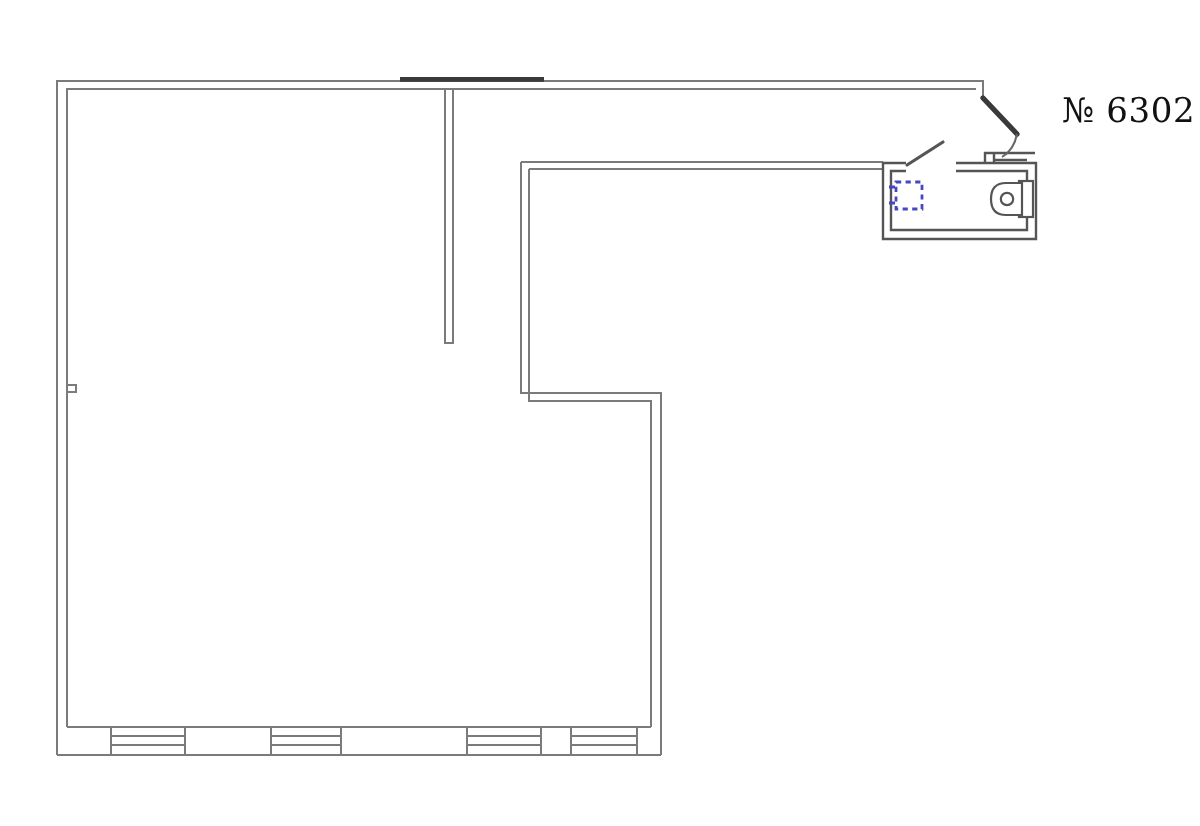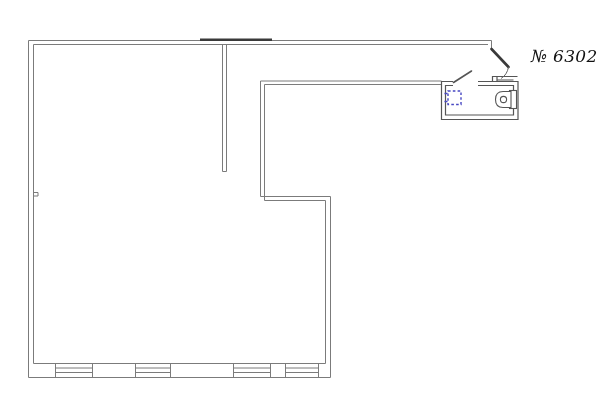--- a/index.html
+++ b/index.html
@@ -16,21 +16,20 @@
   .w-dark {stroke:#3a3a3a;stroke-width:2.4;fill:none;}
   .w-bath {stroke:#555555;stroke-width:1.2;fill:none;}
   .leaf   {stroke:#3a3a3a;stroke-width:2.6;fill:none;stroke-linecap:round;}
   .leaf-s {stroke:#555555;stroke-width:1.6;fill:none;stroke-linecap:round;}
   .arc    {stroke:#666666;stroke-width:1;fill:none;}
   .fix    {stroke:#555555;stroke-width:1.1;fill:#ffffff;}
   .unit-label{
     position:absolute;
     left:531px;top:46px;width:68px;
     font-size:17px;
-    font-style:italic;
     color:#111111;
     letter-spacing:0.3px;
     white-space:nowrap;
   }
 </style>
 </head>
 <body>
 
 <div class="stage">
 

